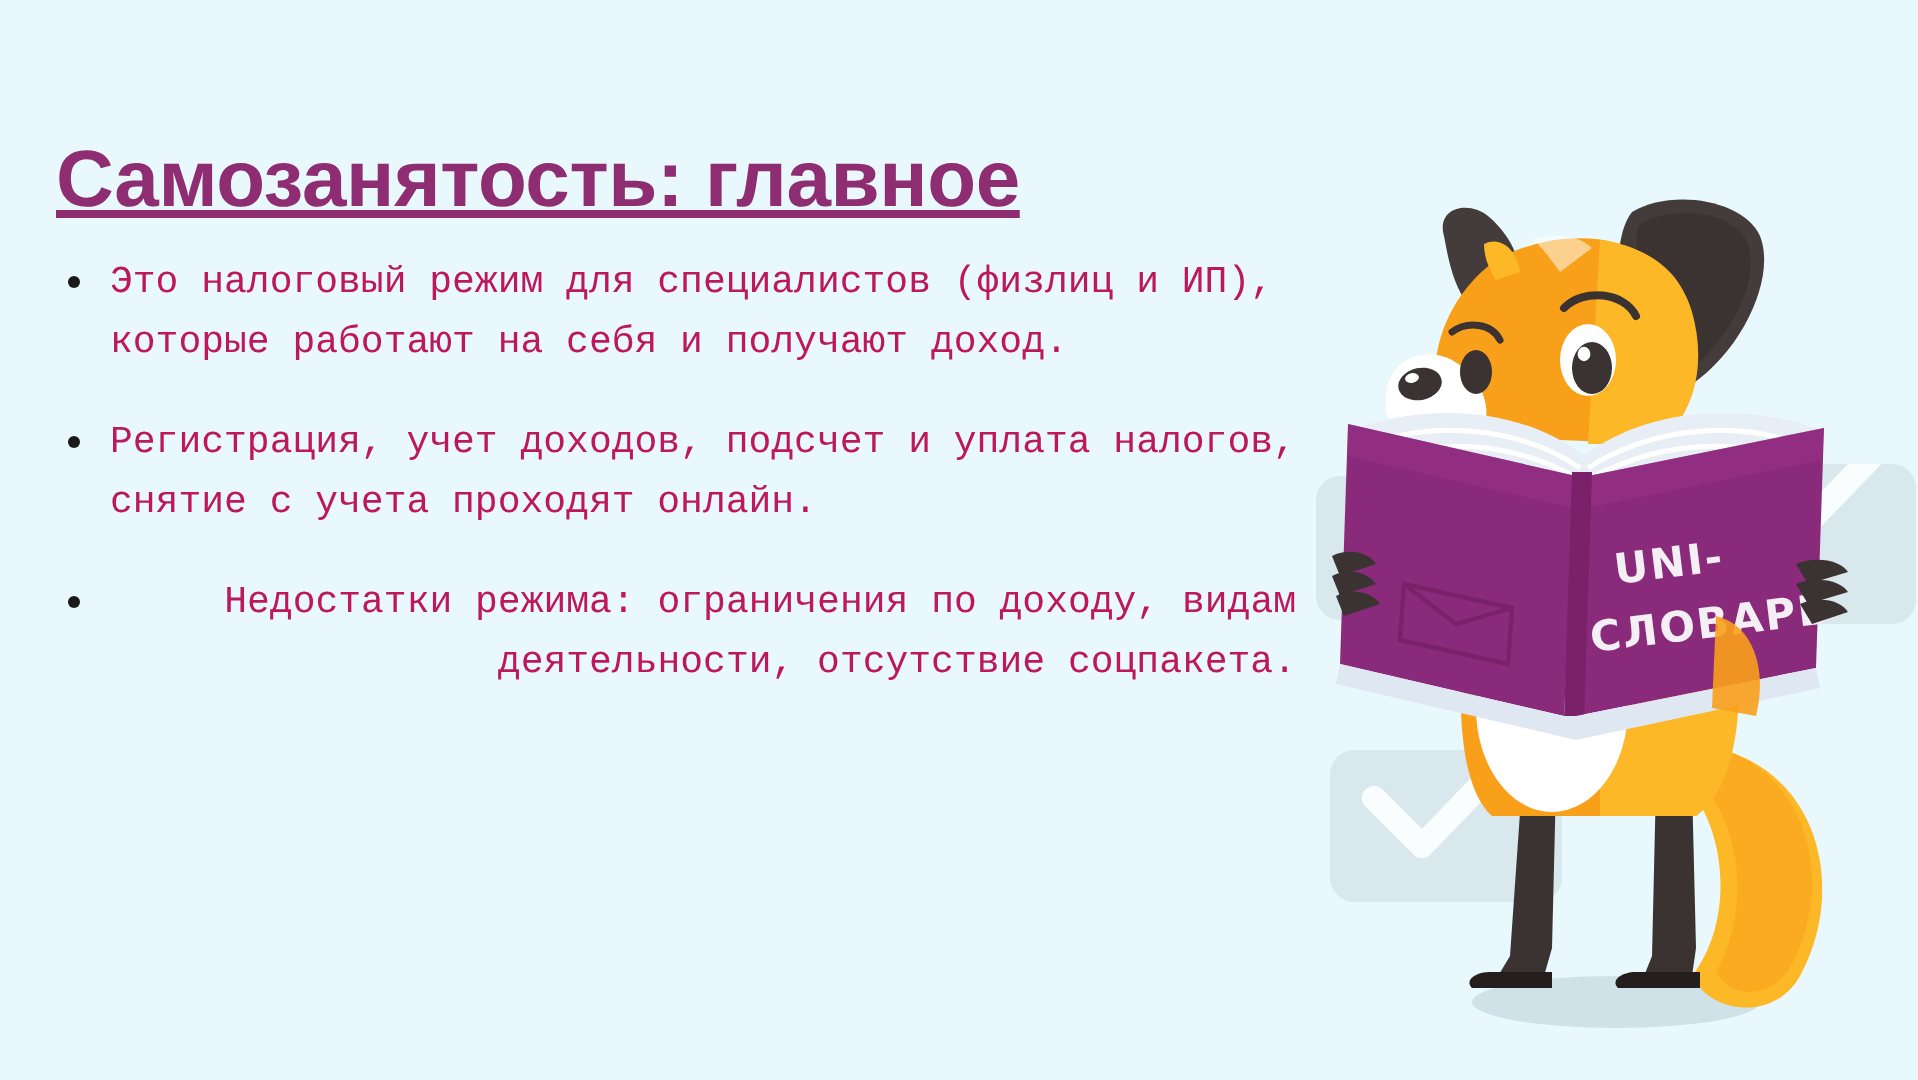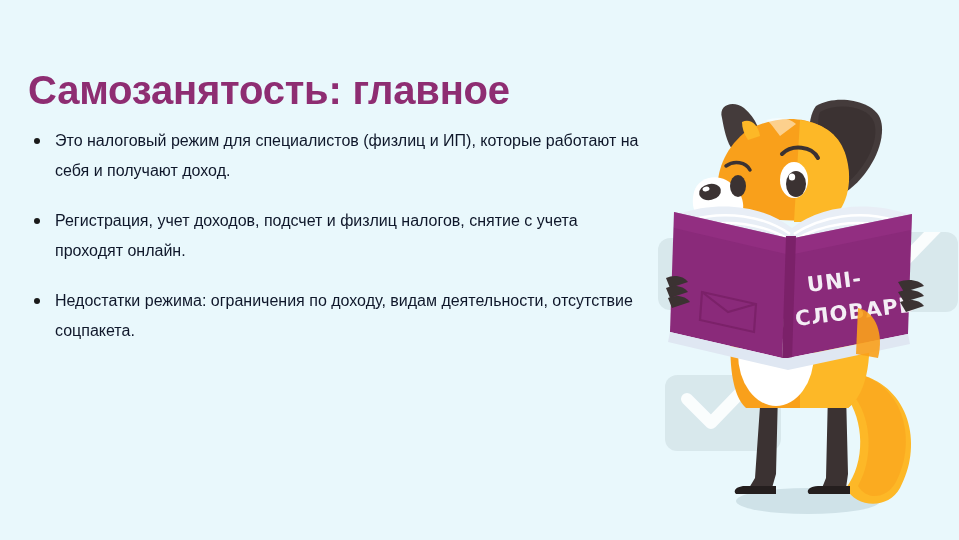--- a/index.html
+++ b/index.html
@@ -37,41 +37,43 @@
   
   #title {
     position: absolute;
     left: 28px;
     top: 41px;
     font-size: 40px;
     font-weight: bold;
     color: #8e2d72;
     letter-spacing: -0.2px;
     white-space: nowrap;
+    text-decoration: underline;
   }
 
   
   #bullets {
     position: absolute;
     left: 28px;
     top: 126px;
     width: 620px;
     list-style: none;
     margin: 0;
     padding: 0;
   }
   #bullets li {
     position: relative;
     padding-left: 27px;
     margin-bottom: 20px;
-    font-size: 16px;
+    font-size: 19px;
     line-height: 30px;
-    color: #0f172a;
-  }
-  #bullets li:last-child { margin-bottom: 0; }
+    color: #be185d;
+    font-family: Liberation Mono, monospace;
+  }
+  #bullets li:last-child { margin-bottom: 0; text-align: right; }
   #bullets li .bullet-dot {
     position: absolute;
     left: 6px;
     top: 12px;
     width: 6px;
     height: 6px;
     background: #1a1a1a;
     border-radius: 50%;
   }
 
@@ -115,21 +117,21 @@
 
   <h1 id="title">Самозанятость: главное</h1>
 
   <ul id="bullets">
     <li>
       <span class="bullet-dot"></span>
       <span>Это налоговый режим для специалистов (физлиц и ИП), которые работают на себя и получают доход.</span>
     </li>
     <li>
       <span class="bullet-dot"></span>
-      <span>Регистрация, учет доходов, подсчет и физлиц налогов, снятие с учета проходят онлайн.</span>
+      <span>Регистрация, учет доходов, подсчет и уплата налогов, снятие с учета проходят онлайн.</span>
     </li>
     <li>
       <span class="bullet-dot"></span>
       <span>Недостатки режима: ограничения по доходу, видам деятельности, отсутствие соцпакета.</span>
     </li>
   </ul>
 
   <div id="fox-illustration">
     <svg viewBox="0 0 300 444" width="300" height="444" aria-hidden="true">
 

